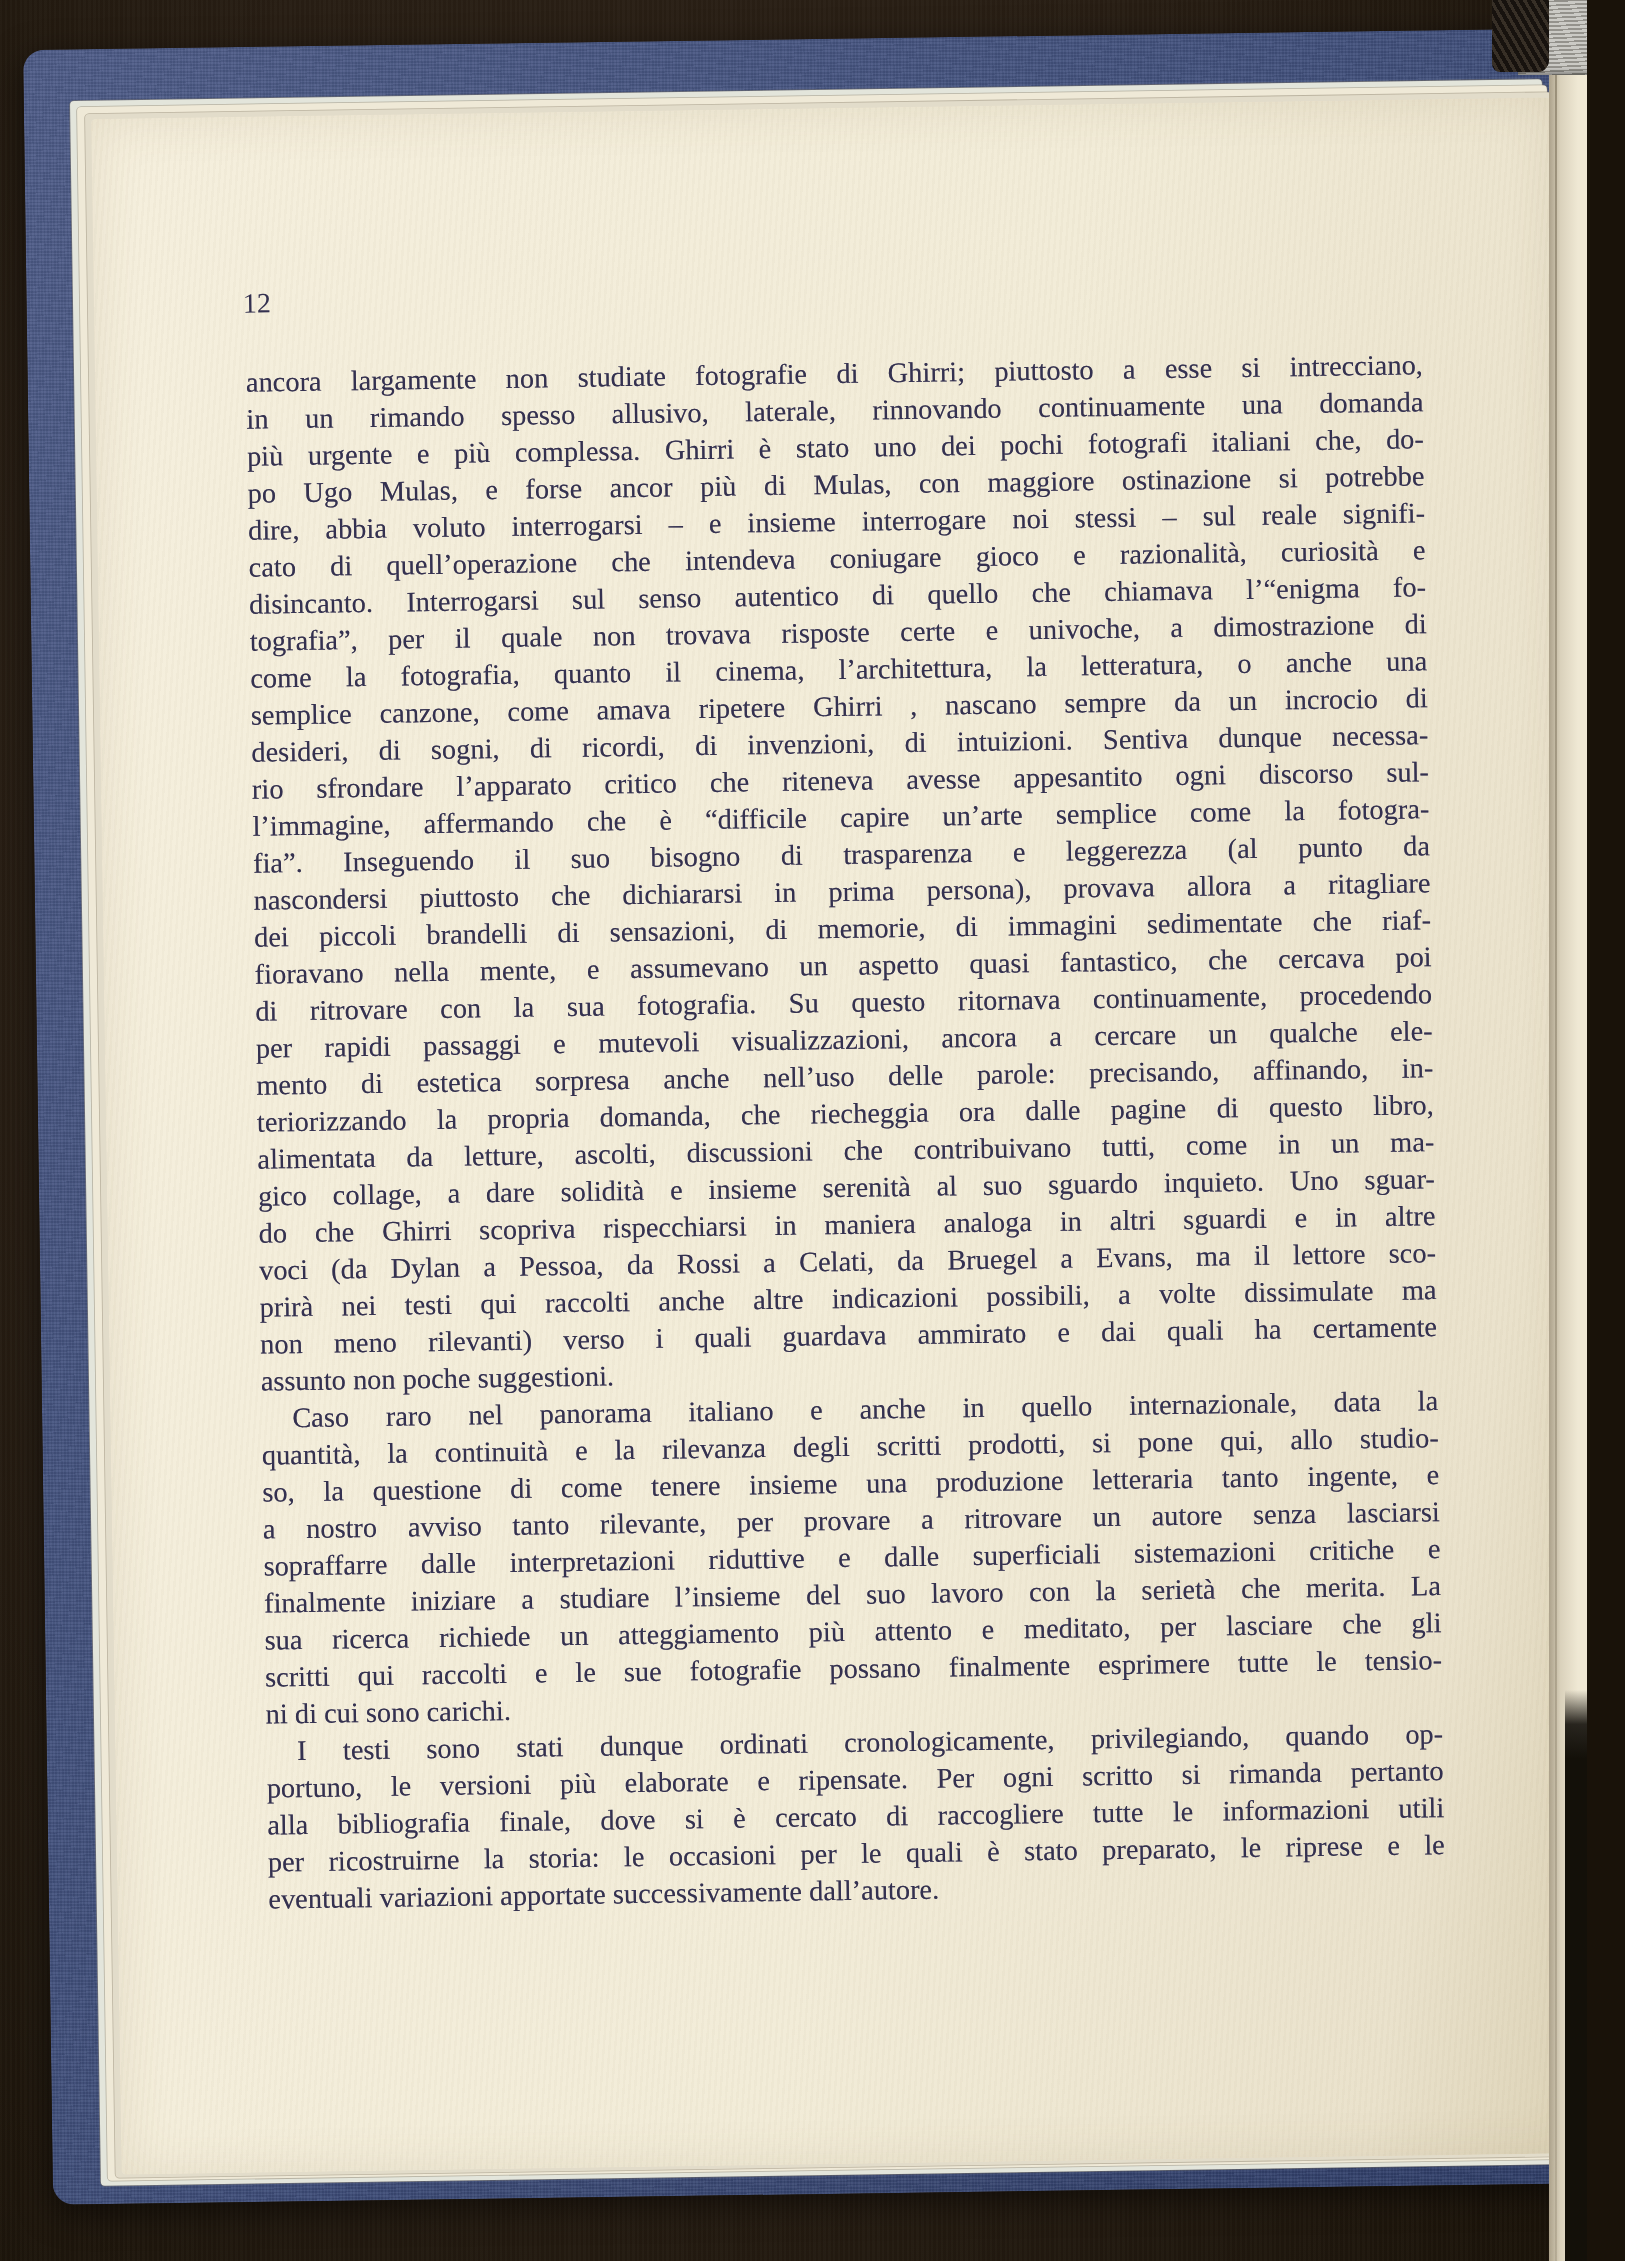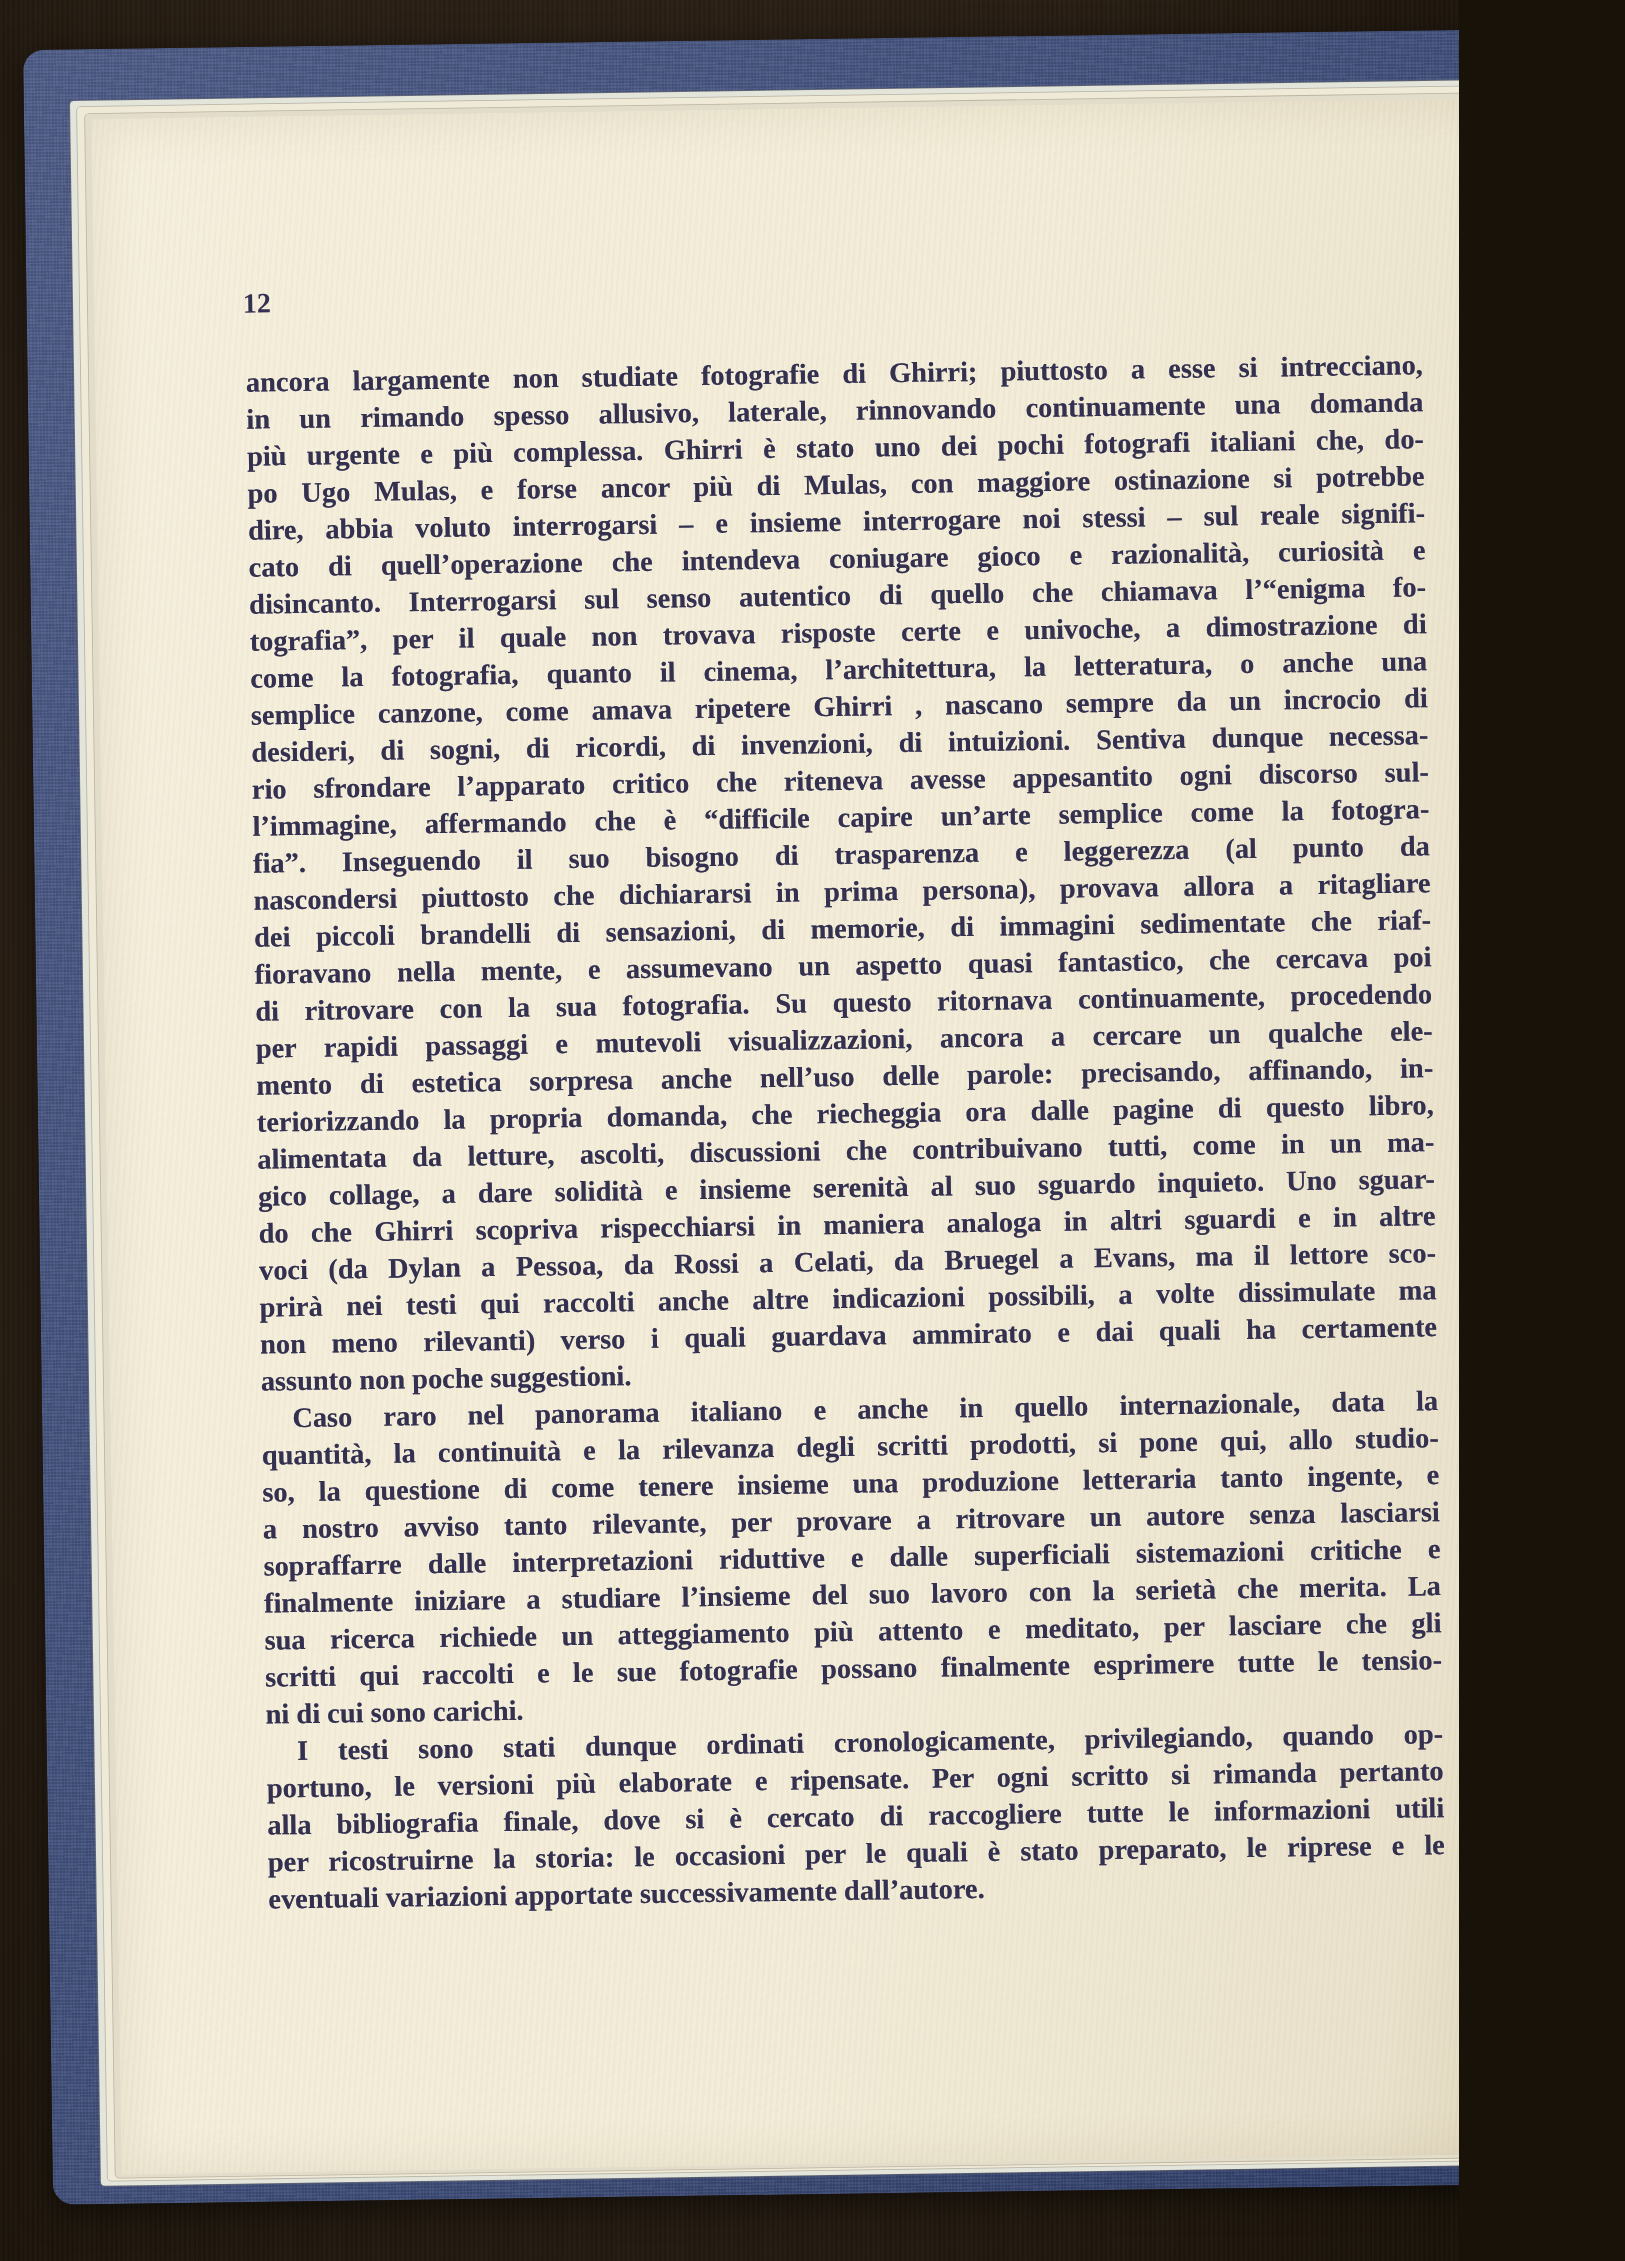--- a/index.html
+++ b/index.html
@@ -1,17 +1,17 @@
 <!DOCTYPE html>
 <html style="font-size:13px"><head>
 <meta charset="utf-8">
 <style>
   html,body{margin:0;padding:0;background:#191209;}
-  .scene{position:relative;width:1459px;height:2261px;overflow:hidden;
-         font-family:"Liberation Serif", serif;font-weight:bold;}
+  .scene{position:relative;width:1587px;height:2261px;overflow:hidden;
+         font-family:"Liberation Serif", serif;}
   .backdrop{position:absolute;inset:0;
     background:radial-gradient(ellipse at 45% 38%, #2f2519 0%, #281e14 55%, #1a1309 100%);}
   
   .backdrop::after{content:"";position:absolute;inset:0;
     background:repeating-linear-gradient(90deg, rgba(255,255,255,.015) 0 2.4px, rgba(0,0,0,.03) 2.4px 4.9px);}
 
   .book-cover{position:absolute;left:23px;top:50px;width:1552px;height:2155px;
     border-radius:21px;transform:rotate(-0.8deg);transform-origin:0 0;
     background:
       repeating-linear-gradient(0deg, rgba(255,255,255,.04) 0 1.6px, rgba(0,0,0,.05) 1.6px 3.3px),

